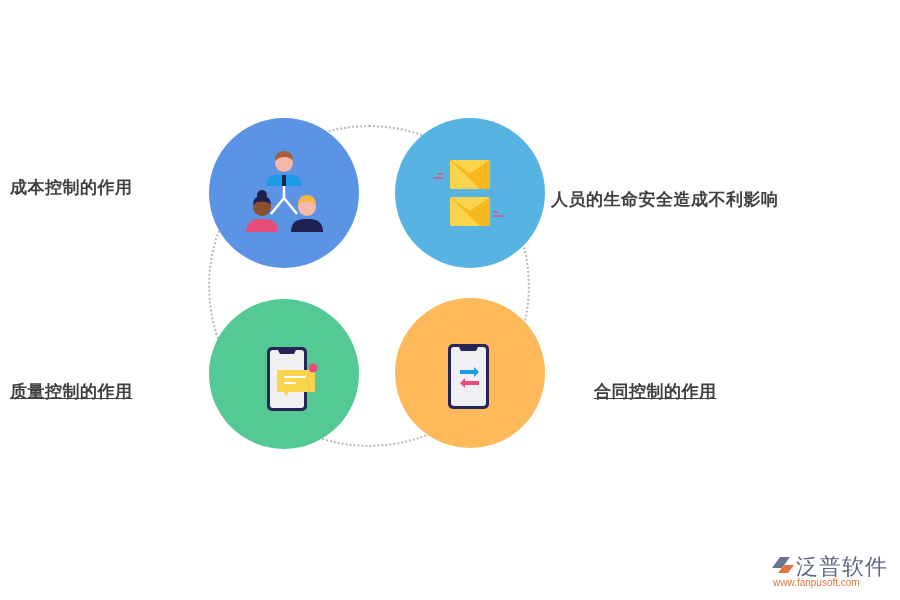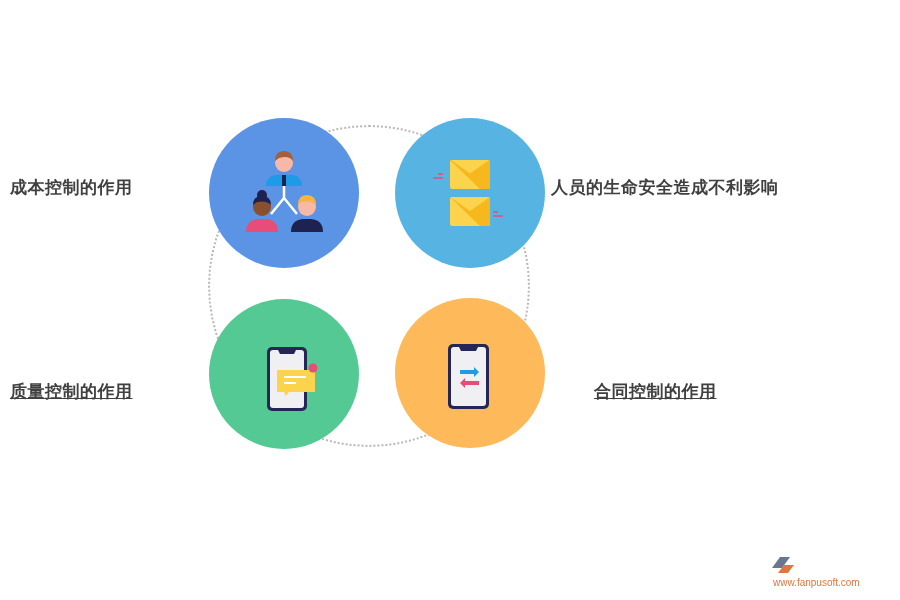--- a/index.html
+++ b/index.html
@@ -72,23 +72,24 @@
   <svg viewBox="0 0 150 150">
     <rect x="53" y="46" width="41" height="65" rx="5" fill="#232657"></rect>
     <rect x="56" y="49" width="35" height="59" rx="3" fill="#f0f0f2"></rect>
     <path d="M64 49 L83 49 L81 53 L66 53 Z" fill="#232657"></path>
     <path d="M65 72 L79 72 L79 69 L84 74 L79 79 L79 76 L65 76 Z" fill="#1e9be6"></path>
     <path d="M84 83 L70 83 L70 80 L65 85 L70 90 L70 87 L84 87 Z" fill="#e84d7a"></path>
   </svg>
 </div>
 
 <div class="label" style="left:10px;top:176px;">成本控制的作用</div>
-<div class="label" style="left:551px;top:176px;text-align:center;">人员的生命安全造成不利影响</div>
+<div class="label" style="left:551px;top:188px;text-align:center;">人员的生命安全造成不利影响</div>
 <div class="label" style="left:10px;top:380px;text-decoration:underline;">质量控制的作用</div>
 <div class="label" style="left:594px;top:380px;text-decoration:underline;">合同控制的作用</div>
 
 <div class="logo">
   <svg class="logo-mark" viewBox="0 0 26 22">
     <path d="M2 14 L10 3 L20 3 L12 14 Z" fill="#6a7590"></path>
     <path d="M8 19 L14 11 L24 11 L18 19 Z" fill="#e0763f"></path>
   </svg>
+  <span class="logo-main">泛普软件</span>
   <span class="logo-url">www.fanpusoft.com</span>
 </div>
 
 </body></html>

